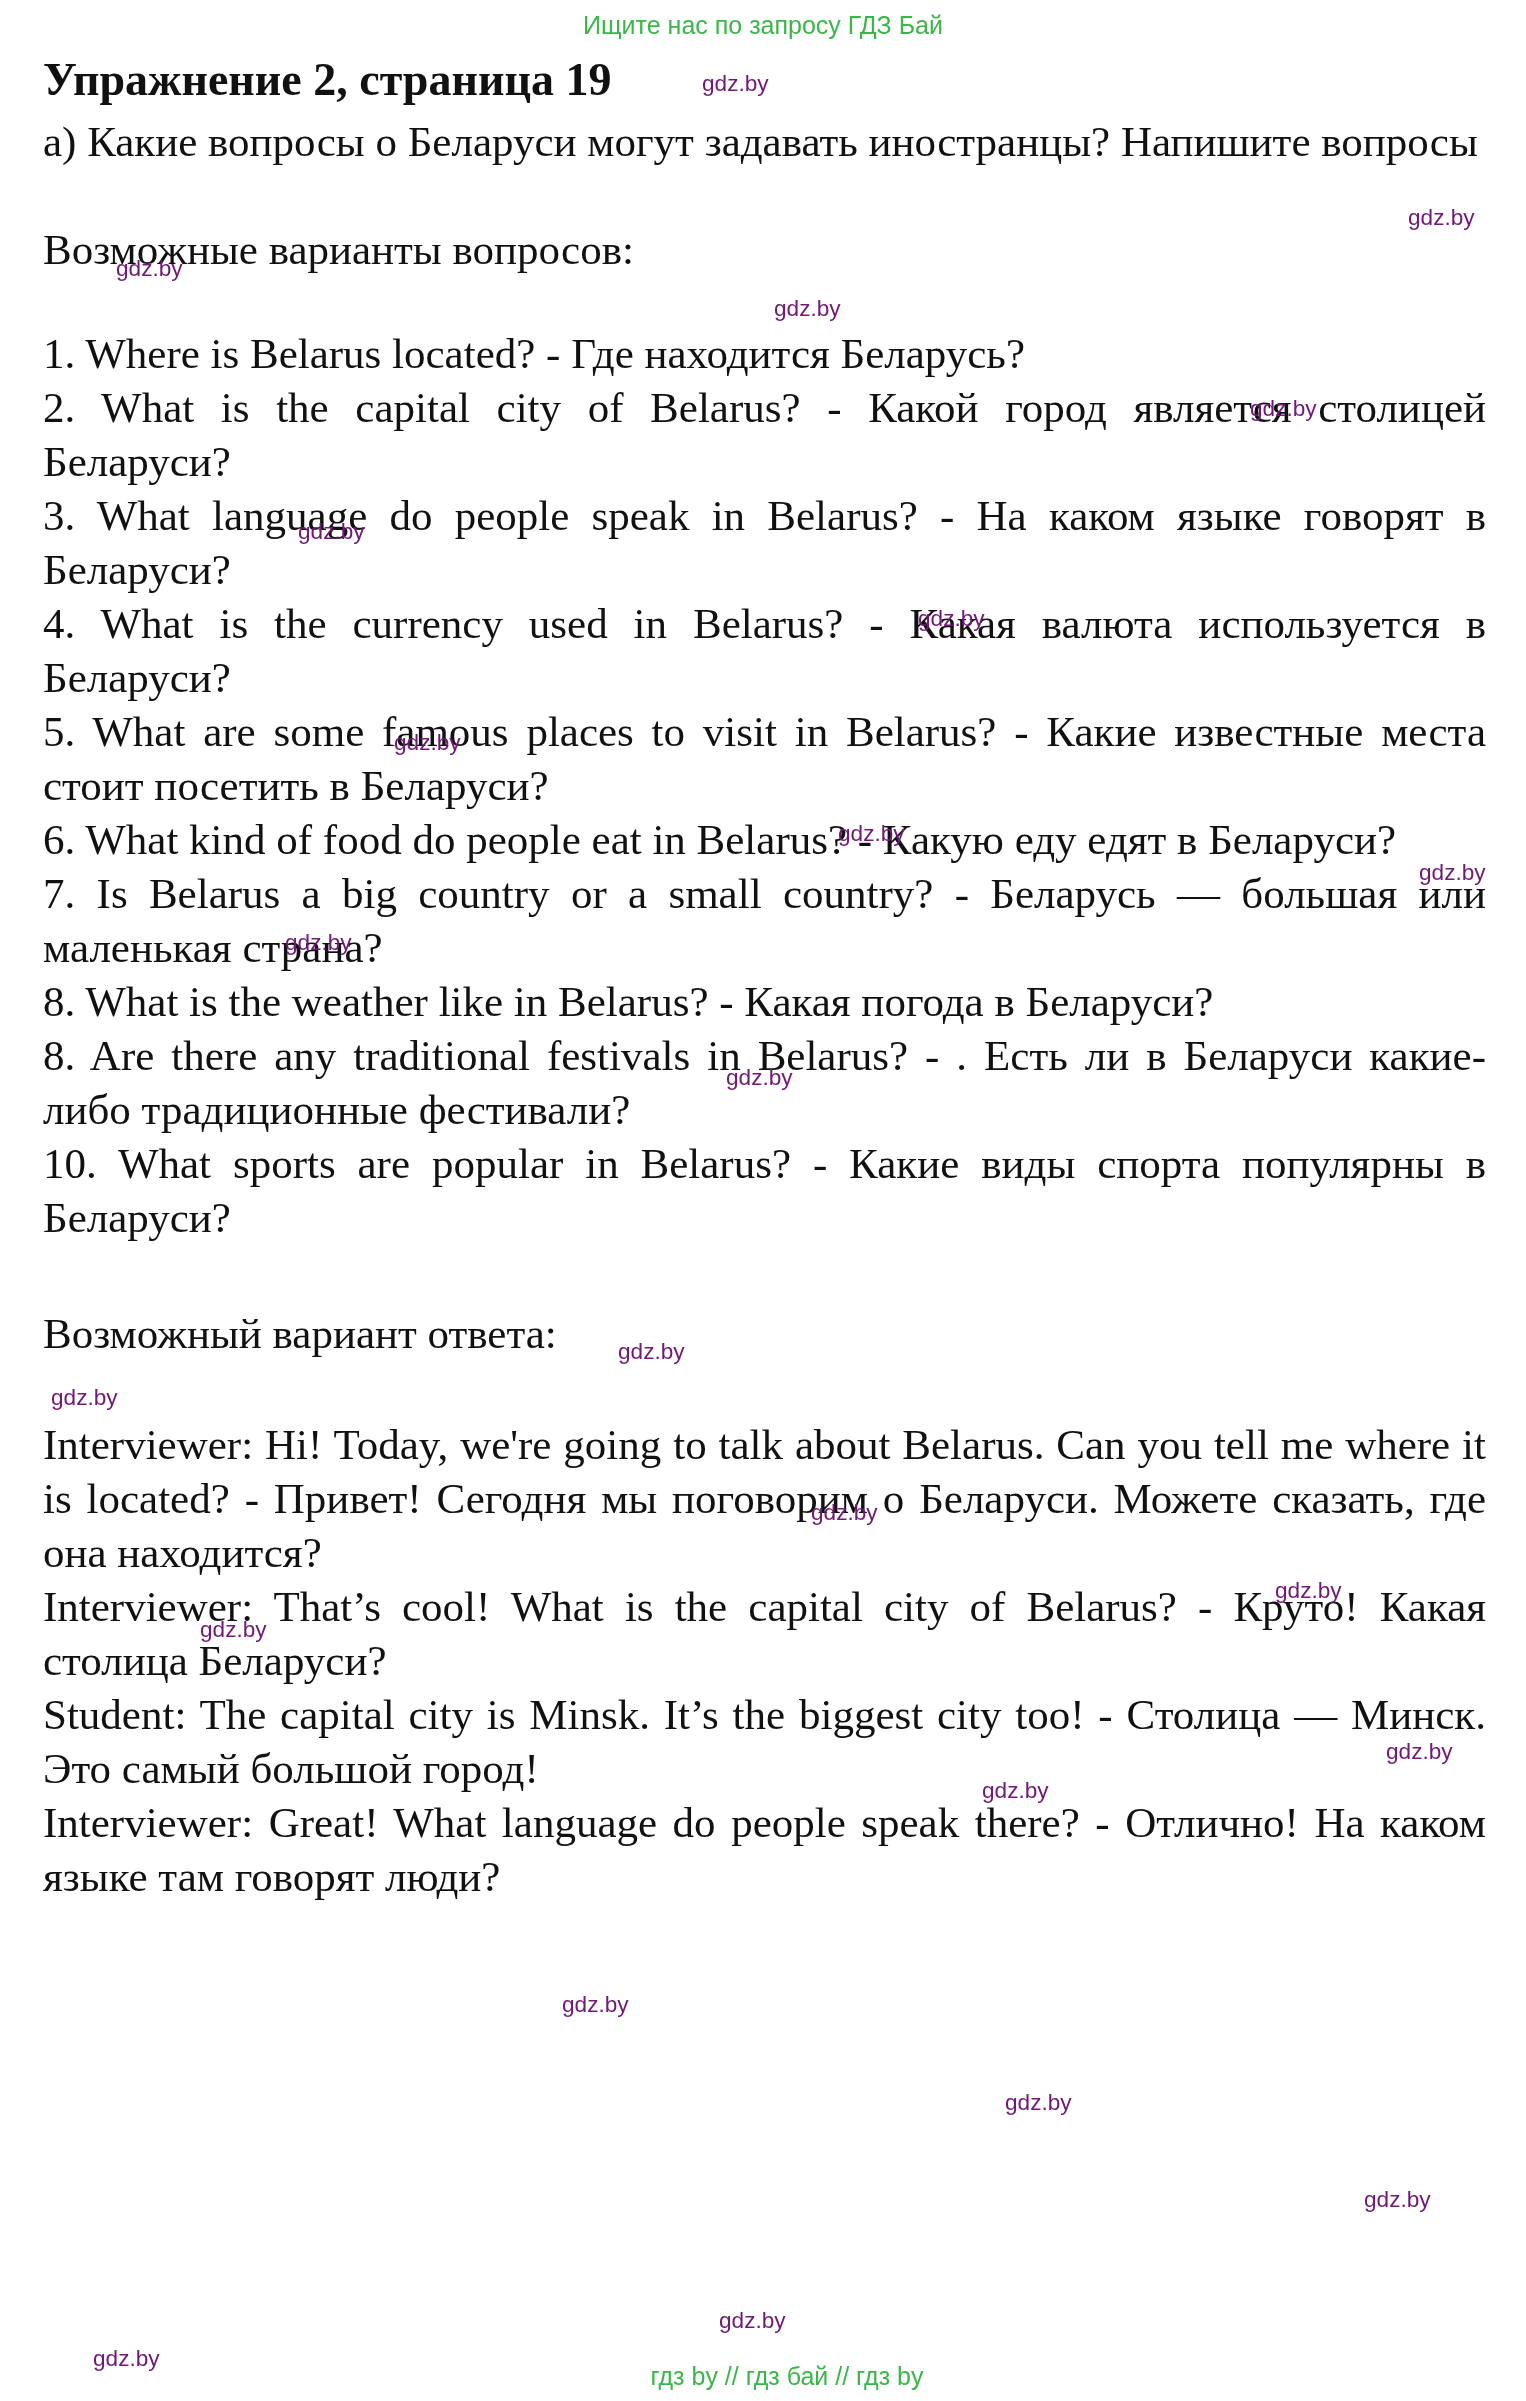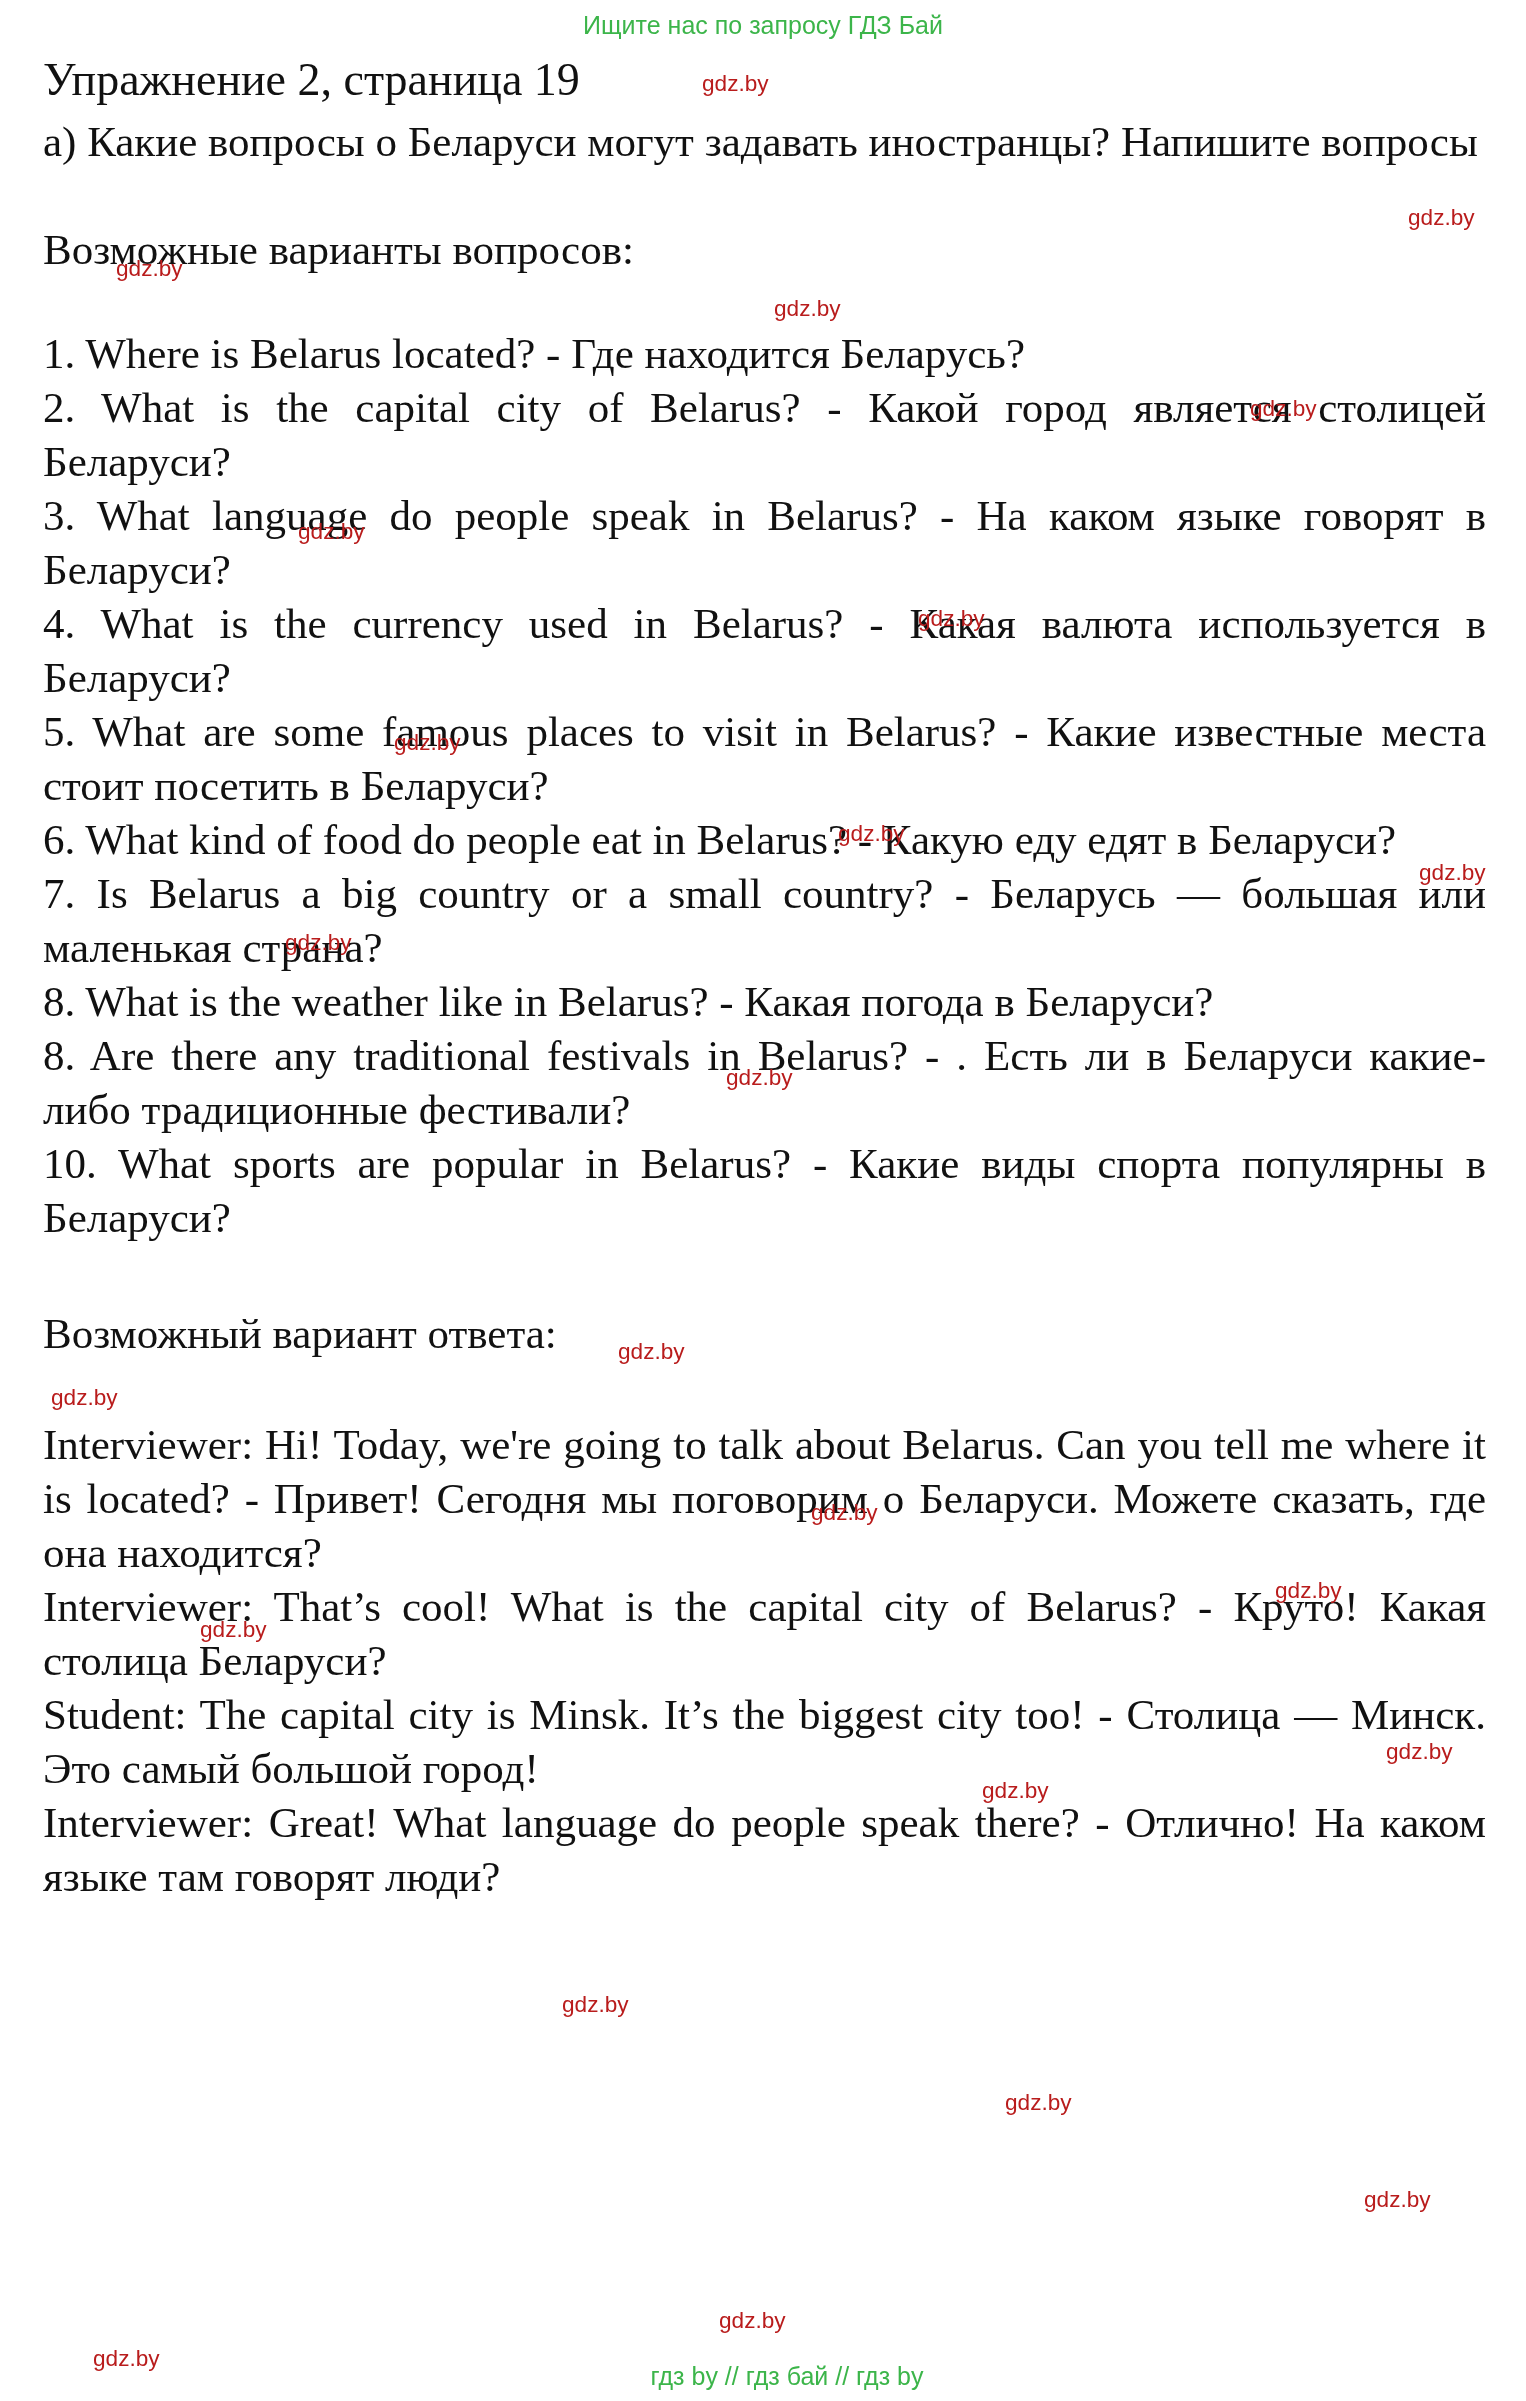--- a/index.html
+++ b/index.html
@@ -26,40 +26,40 @@
     position: absolute;
     left: 0; right: 0;
     bottom: 9.7px;
     padding-left: 48px;
   }
   .content {
     padding: 0 40px 0 43px;
   }
   .title {
     font-size: 46px;
-    font-weight: normal;
+    font-weight: bold;
     margin: 4.8px 0 8px 0;
     line-height: 54px;
   }
   .para {
     font-size: 43px;
     line-height: 54px;
     margin: 0;
     text-align: justify;
   }
   .prompt-a { margin-bottom: 54px; }
   .intro-a { margin-bottom: 50px; }
   .questions { margin-bottom: 62px; }
   .prompt-b { margin-bottom: 57px; }
   .intro-b { margin-bottom: 57px; }
   .wm {
     position: absolute;
     font-family: "Liberation Sans", sans-serif;
     font-size: 22.6px;
-    color: #b91c1c;
+    color: #701a75;
     white-space: nowrap;
   }
 </style>
 </head>
 <body>
 
 <div class="page">
 
   <div class="green header-link">Ищите нас по запросу ГДЗ Бай</div>
 

